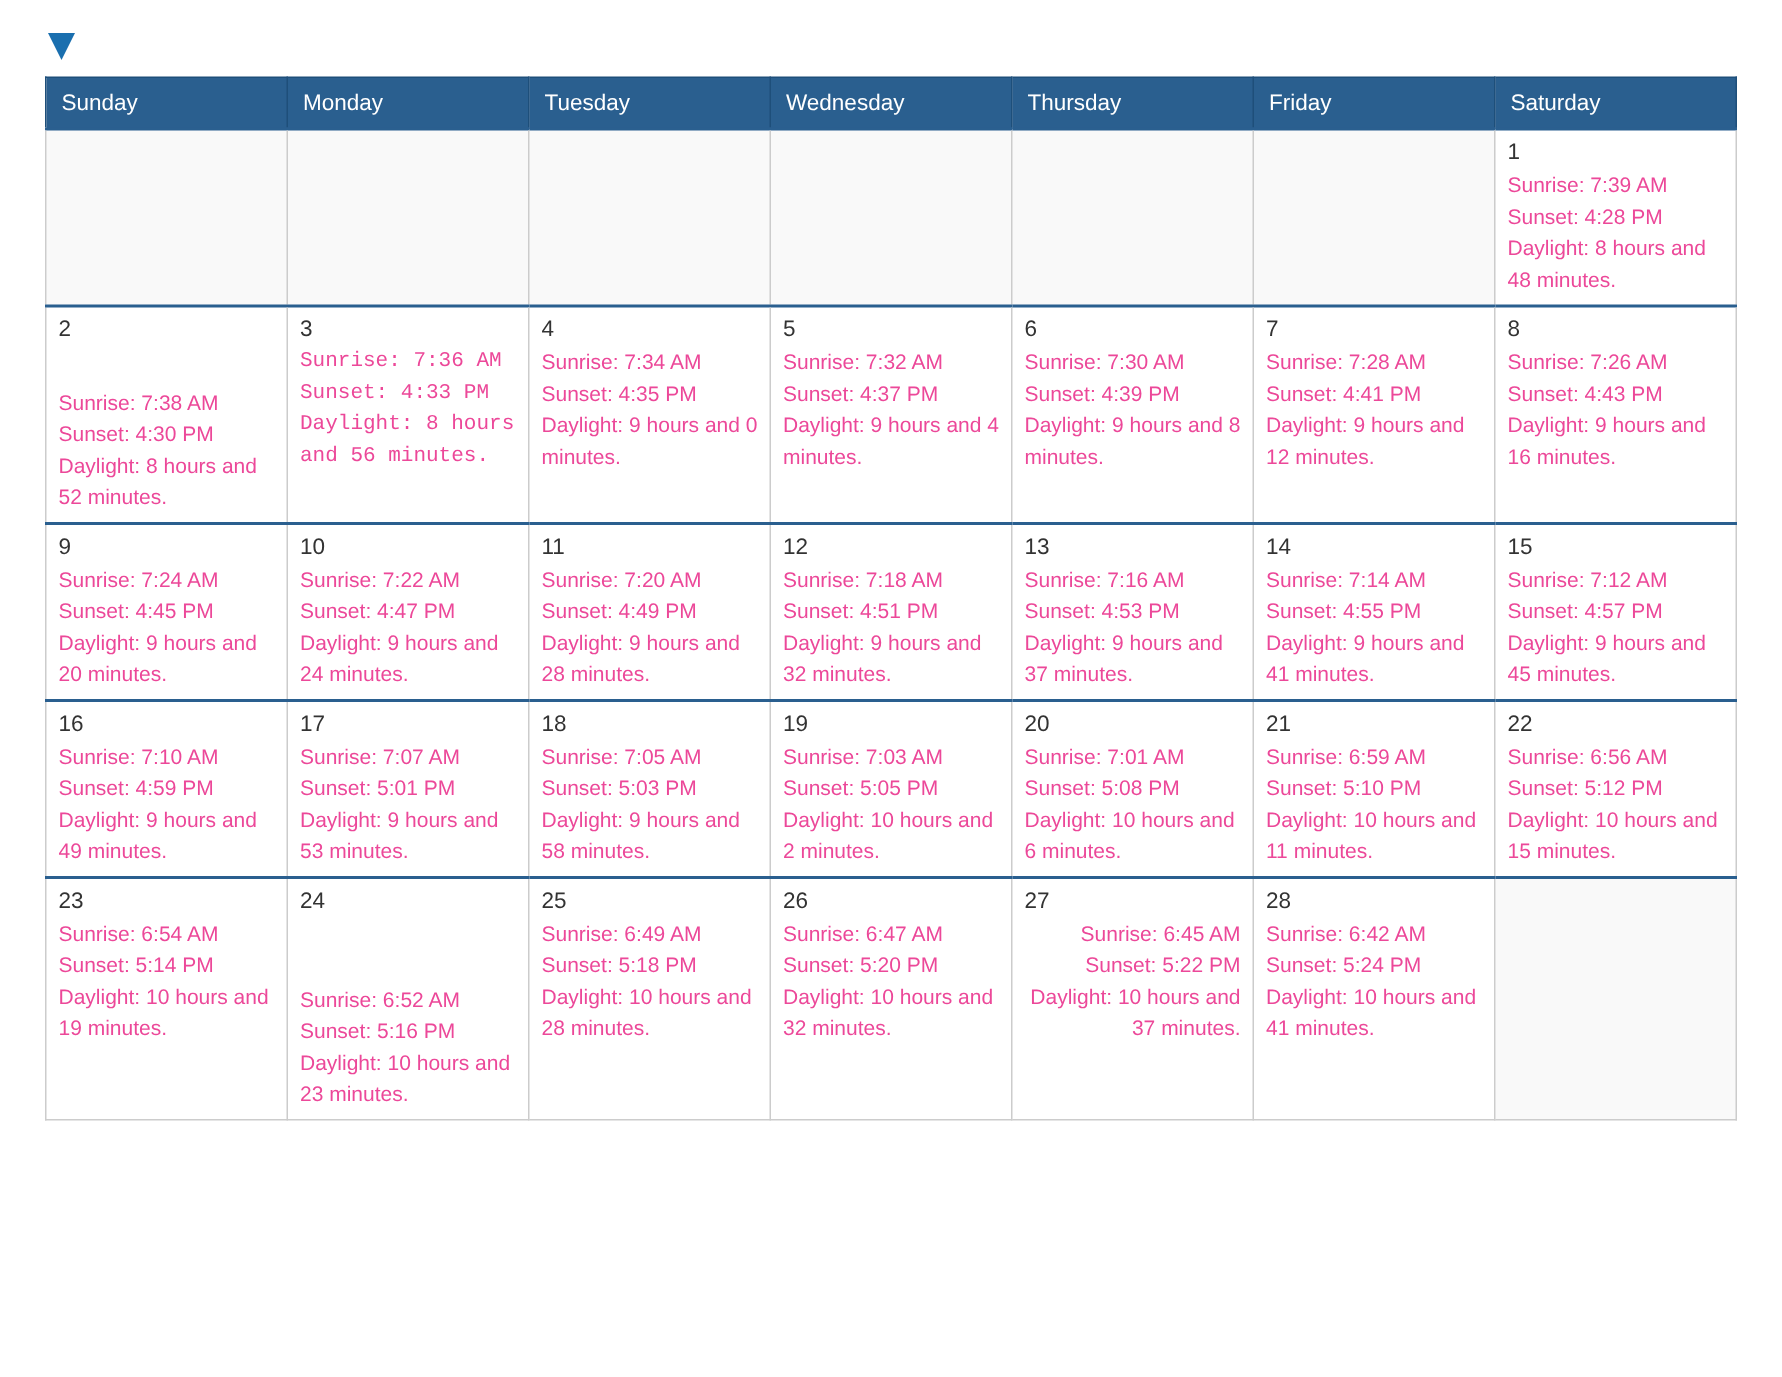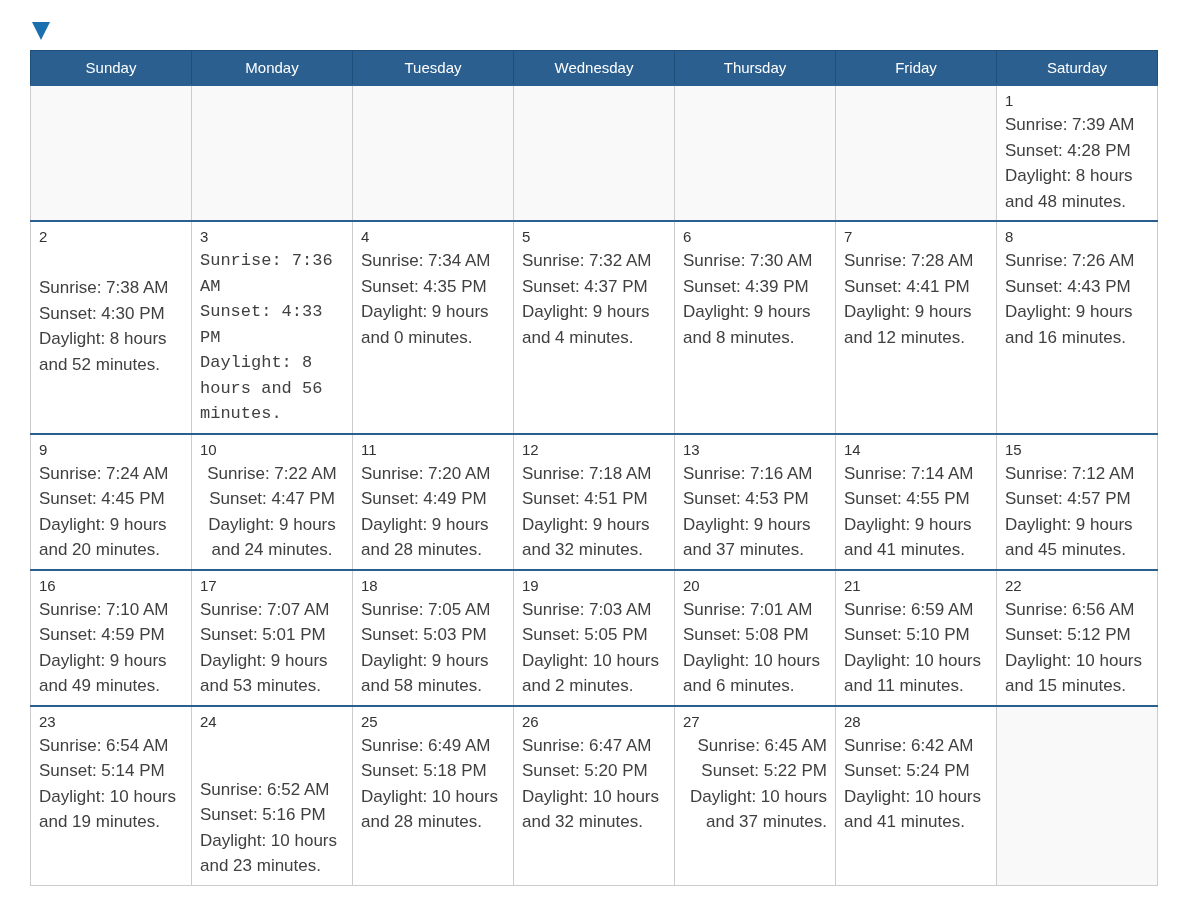--- a/index.html
+++ b/index.html
@@ -48,42 +48,42 @@
       width: 100%;
       border-collapse: collapse;
       margin-top: 8px;
     }
     .calendar th {
       background-color: #2a5f8f;
       color: #fff;
       font-size: 15px;
       font-weight: normal;
       padding: 8px 10px;
-      text-align: center;
+      text-align: left;
       border: 1px solid #1e4f7a;
     }
     .calendar td {
       border: 1px solid #ccc;
       vertical-align: top;
       padding: 6px 8px;
       width: 14.28%;
       min-height: 100px;
       font-size: 12.5px;
       color: #333;
     }
     .day-number {
       font-size: 15px;
       font-weight: normal;
       color: #333;
       display: block;
       margin-bottom: 3px;
     }
     .day-info {
-      font-size: 17px;
-      color: #404040;
+      font-size: 14px;
+      color: #ec4899;
       line-height: 1.5;
     }
     .empty-cell {
       background: #f9f9f9;
     }
     tr:first-child td {
       border-top: 2px solid #2a5f8f;
     }
     .week-row td {
       border-top: 2px solid #2a5f8f;
@@ -185,21 +185,21 @@
       </tr>
       <tr class="week-row">
         <td>
           <span class="day-number">9</span>
           <div class="day-info" style="white-space: pre-line;">Sunrise: 7:24 AM
 Sunset: 4:45 PM
 Daylight: 9 hours and 20 minutes.</div>
         </td>
         <td>
           <span class="day-number">10</span>
-          <div class="day-info" style="white-space: pre-line; text-align: center;">Sunrise: 7:22 AM
+          <div class="day-info" style="white-space: pre-line;">Sunrise: 7:22 AM
 Sunset: 4:47 PM
 Daylight: 9 hours and 24 minutes.</div>
         </td>
         <td>
           <span class="day-number">11</span>
           <div class="day-info" style="white-space: pre-line;">Sunrise: 7:20 AM
 Sunset: 4:49 PM
 Daylight: 9 hours and 28 minutes.</div>
         </td>
         <td>

